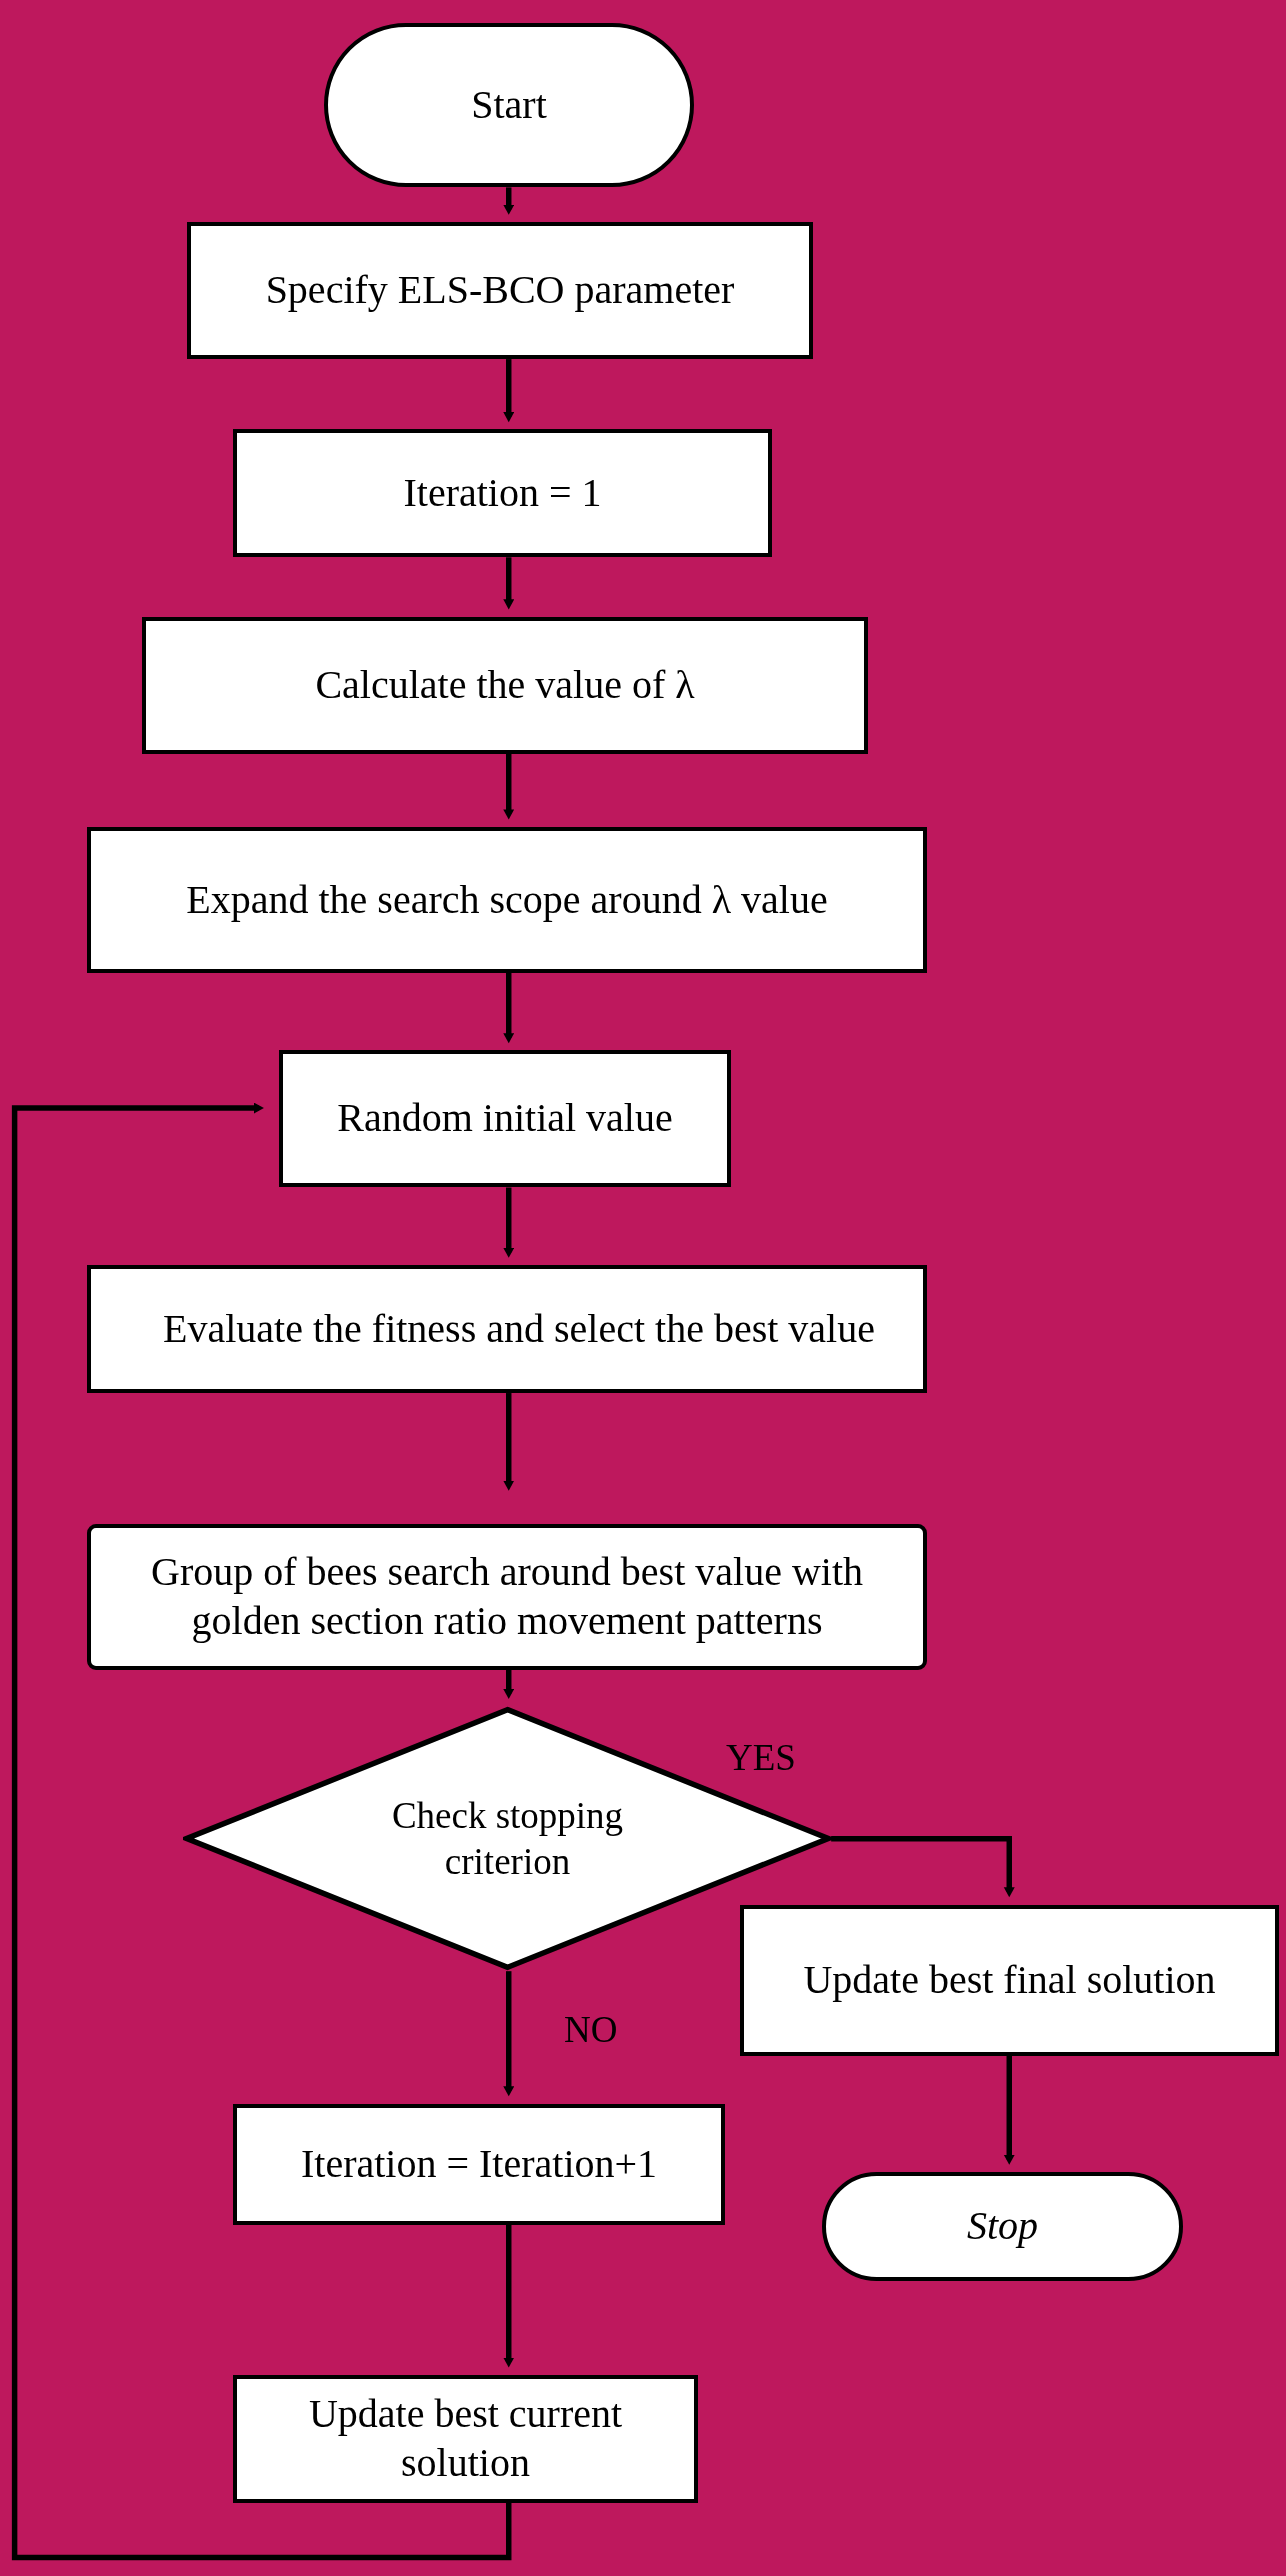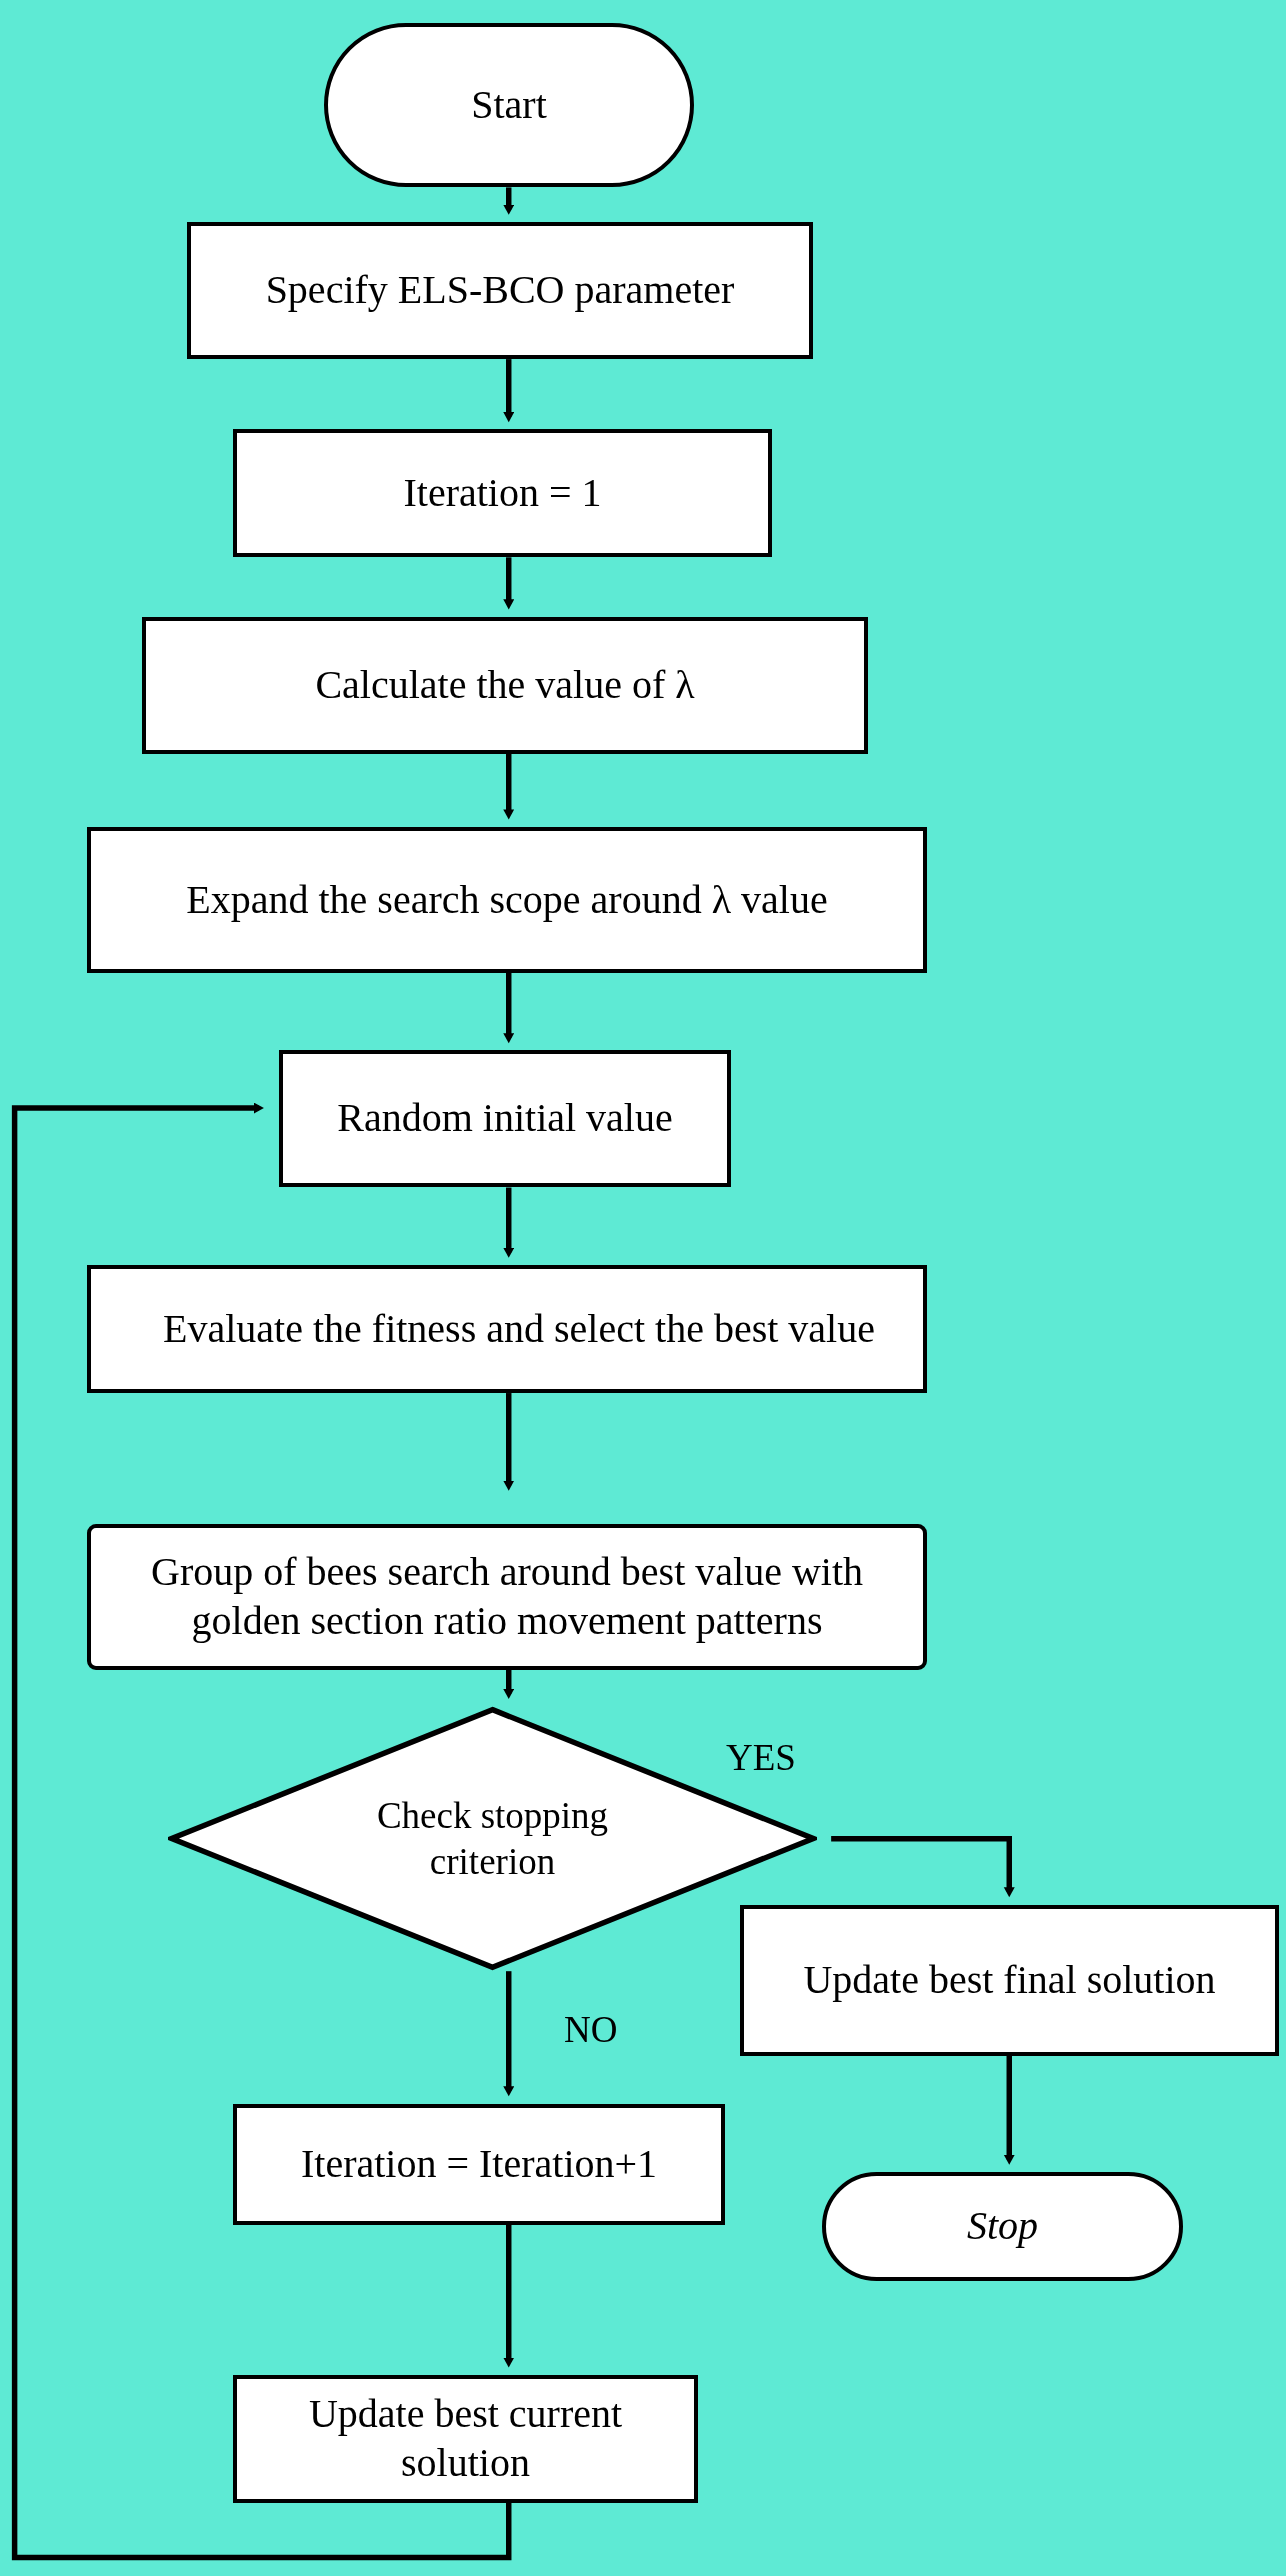--- a/index.html
+++ b/index.html
@@ -5,21 +5,21 @@
 <style>
   html, body {
     margin: 0;
     padding: 0;
     background: #ffffff;
   }
   #canvas {
     position: relative;
     width: 1286px;
     height: 2576px;
-    background: #5eead4;
+    background: #be185d;
     overflow: hidden;
     font-family: "Liberation Serif", "DejaVu Serif", serif;
   }
   svg.wires {
     position: absolute;
     left: 0;
     top: 0;
     width: 1286px;
     height: 2576px;
   }
@@ -142,21 +142,21 @@
 
   <div class="node" style="left:87px; top:1265px; width:840px; height:128px; font-size:40px;padding-left:24px;">
     <span class="label">Evaluate the fitness and select the best value</span>
   </div>
 
   <div class="node" style="left:87px; top:1524px; width:840px; height:146px; font-size:40px;border-radius:9px;">
     <span class="label">Group of bees search around best value with
 golden section ratio movement patterns</span>
   </div>
 
-  <div class="diamond-wrap" style="left:168px; top:1706px; width:649px; height:265px;">
+  <div class="diamond-wrap" style="left:183px; top:1706px; width:649px; height:265px;">
     <svg width="649" height="265" viewBox="0 0 710 290" xmlns="http://www.w3.org/2000/svg">
       <polygon points="355,4 706,145 355,286 4,145" fill="#ffffff" stroke="#000000" stroke-width="6"></polygon>
     </svg>
     <div class="diamond-text" style="font-size:37px;">Check stopping
 criterion</div>
   </div>
 
   <div class="node" style="left:740px; top:1905px; width:539px; height:151px; font-size:40px;">
     <span class="label">Update best final solution</span>
   </div>

